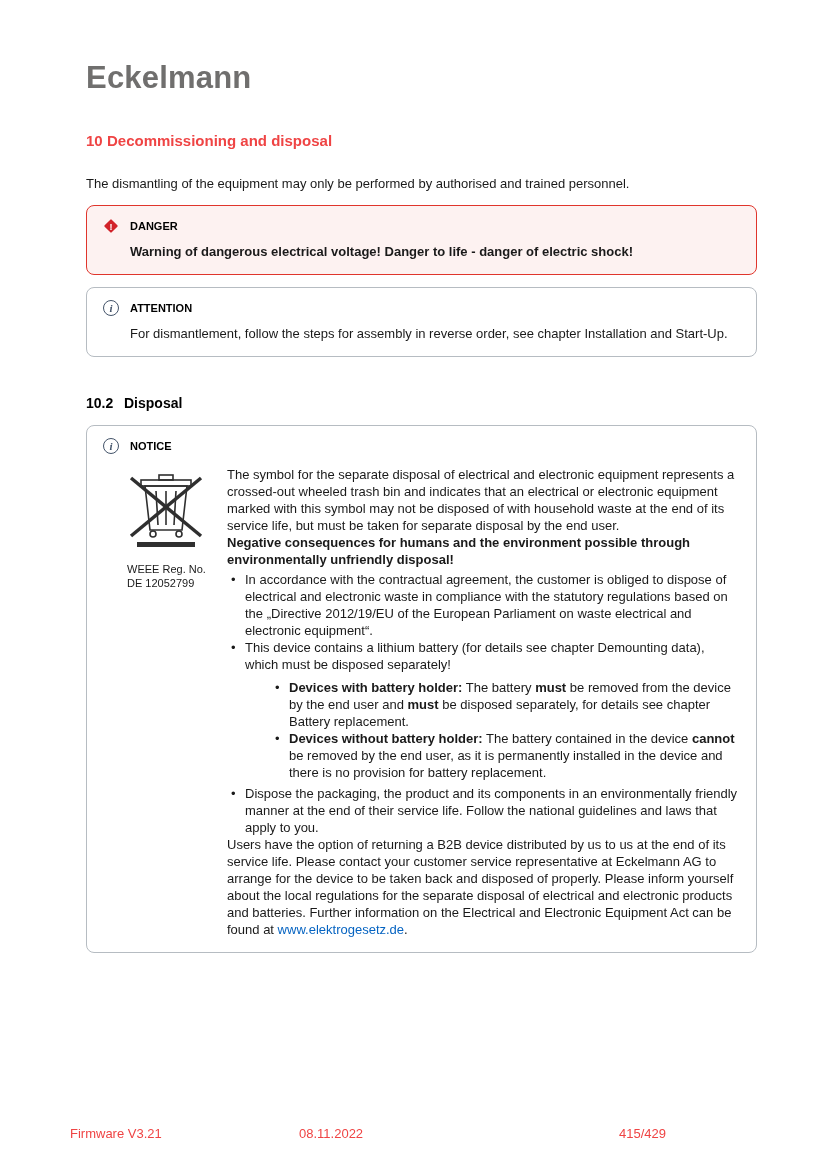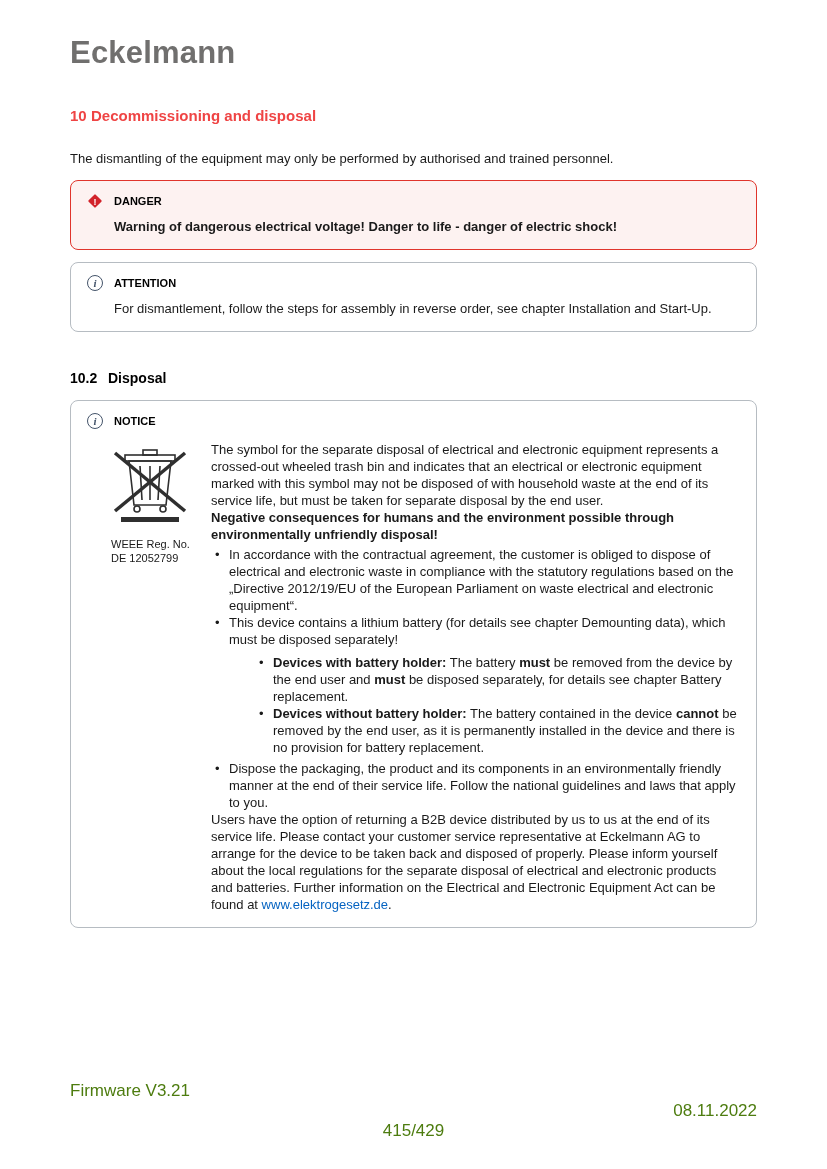--- a/index.html
+++ b/index.html
@@ -5,21 +5,21 @@
   * { box-sizing: border-box; }
   html, body { margin: 0; padding: 0; }
   body {
     width: 827px; height: 1169px;
     background: #ffffff;
     font-family: "Liberation Sans", sans-serif;
     color: #1a1a1a;
     position: relative;
     overflow: hidden;
   }
-  .page { padding: 35px 70px 0 70px; }
+  .page { padding: 60px 70px 0 70px; margin-left: 16px; }
 
   .logo {
     color: #706f6e;
     font-size: 31px;
     font-weight: 700;
     letter-spacing: 0.2px;
     margin: 0 0 36px 0;
   }
 
   .h1 { font-size: 15px; font-weight: 700; margin: 0 0 26px 0; color: #ef4444; }
@@ -87,26 +87,25 @@
   .marker { flex: 0 0 14px; }
   .li-body { flex: 1; }
   ul.blist.sub { margin: 6px 0 4px 0; padding-left: 30px; }
 
   .link { color: #0563c1; text-decoration: none; cursor: pointer; }
 
   .footer {
     position: absolute;
     left: 70px; right: 70px; bottom: 28px;
     display: flex;
-    font-size: 17px;
-    color: #4d7c0f;
-    flex-direction: column;
+    font-size: 13px;
+    color: #ef4444;
   }
   .f-left { flex: 1; text-align: left; }
-  .f-center { flex: 1; text-align: right; }
+  .f-center { flex: 1; text-align: left; }
   .f-right { flex: 1; text-align: center; }
 </style>
 </head>
 <body>
 
 <div class="page">
 
   <div class="logo">Eckelmann</div>
 
   <h1 class="h1"><span class="num num-h1">10</span><span>Decommissioning and disposal</span></h1>

